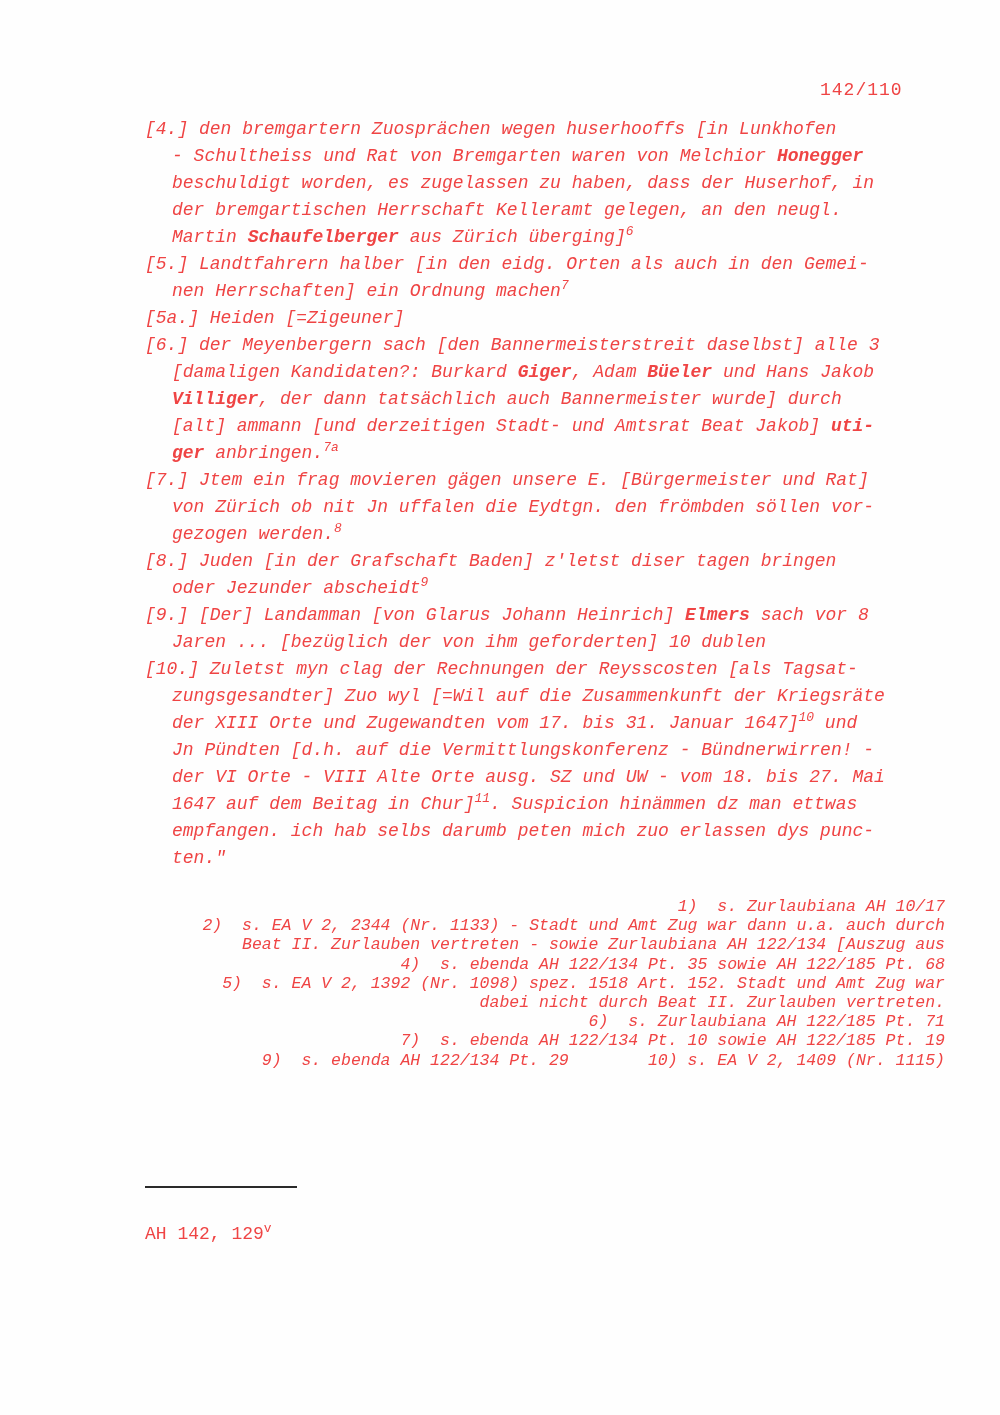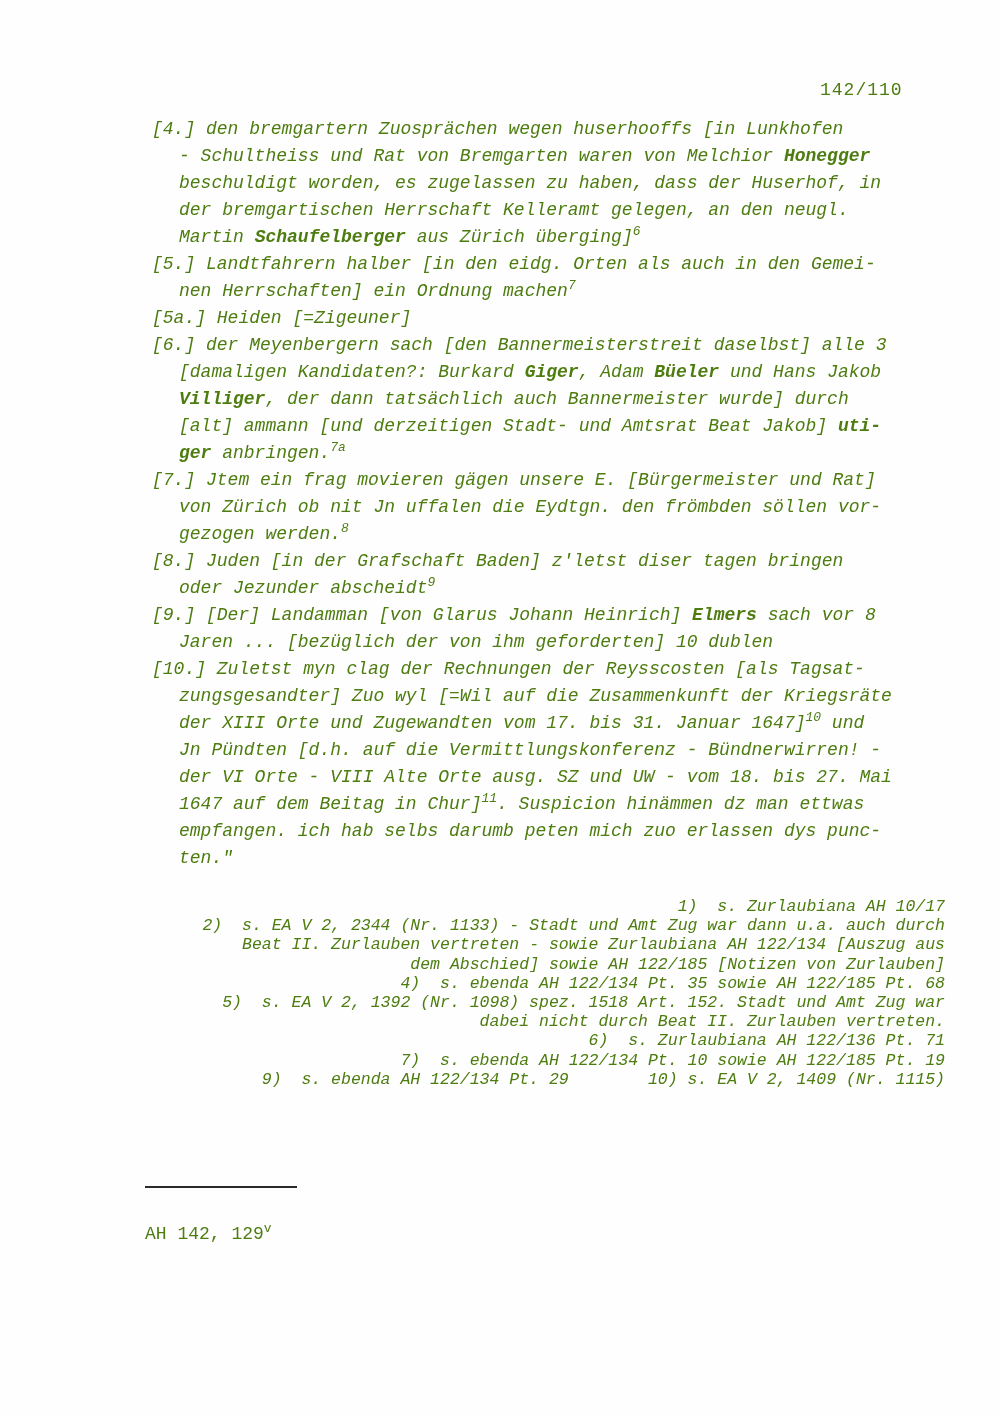--- a/index.html
+++ b/index.html
@@ -2,41 +2,40 @@
 <html><head>
 <meta charset="utf-8">
 <style>
   * { margin: 0; padding: 0; box-sizing: border-box; }
   html, body { background: #ffffff; }
   .page {
     position: relative;
     width: 1000px;
     height: 1415px;
     background: #fefefe;
-    color: #4d7c0f;
+    color: #ef4444;
     font-family: "Liberation Mono", "DejaVu Sans Mono", monospace;
     overflow: hidden;
   }
   .page-number {
     position: absolute;
     top: 80px;
     left: 820px;
     font-size: 18px;
     letter-spacing: 1px;
   }
   .doc-body {
     position: absolute;
     top: 116px;
     left: 145px;
     width: 800px;
     font-style: italic;
     font-size: 18px;
     line-height: 27px;
     white-space: pre;
-    margin-left: 7px;
   }
   .line { white-space: pre; }
   .line.cont { margin-left: 27px; }
   .bold { font-weight: bold; }
   sup {
     font-size: 0.72em;
     vertical-align: super;
     line-height: 0;
   }
   .footnotes {
@@ -67,23 +66,22 @@
 </head>
 <body>
 
 <div class="page">
   <div class="page-number">142/110</div>
   <div class="doc-body"><div><div class="line"><span>[4.] den bremgartern Zuosprächen wegen huserhooffs [in Lunkhofen</span></div><div class="line cont"><span>- Schultheiss und Rat von Bremgarten waren von Melchior </span><span class="bold">Honegger</span></div><div class="line cont"><span>beschuldigt worden, es zugelassen zu haben, dass der Huserhof, in</span></div><div class="line cont"><span>der bremgartischen Herrschaft Kelleramt gelegen, an den neugl.</span></div><div class="line cont"><span>Martin </span><span class="bold">Schaufelberger</span><span> aus Zürich überging]</span><sup>6</sup></div></div><div><div class="line"><span>[5.] Landtfahrern halber [in den eidg. Orten als auch in den Gemei-</span></div><div class="line cont"><span>nen Herrschaften] ein Ordnung machen</span><sup>7</sup></div></div><div><div class="line"><span>[5a.] Heiden [=Zigeuner]</span></div></div><div><div class="line"><span>[6.] der Meyenbergern sach [den Bannermeisterstreit daselbst] alle 3</span></div><div class="line cont"><span>[damaligen Kandidaten?: Burkard </span><span class="bold">Giger</span><span>, Adam </span><span class="bold">Büeler</span><span> und Hans Jakob</span></div><div class="line cont"><span class="bold">Villiger</span><span>, der dann tatsächlich auch Bannermeister wurde] durch</span></div><div class="line cont"><span>[alt] ammann [und derzeitigen Stadt- und Amtsrat Beat Jakob] </span><span class="bold">uti-</span></div><div class="line cont"><span class="bold">ger</span><span> anbringen.</span><sup>7a</sup></div></div><div><div class="line"><span>[7.] Jtem ein frag movieren gägen unsere E. [Bürgermeister und Rat]</span></div><div class="line cont"><span>von Zürich ob nit Jn uffalen die Eydtgn. den frömbden söllen vor-</span></div><div class="line cont"><span>gezogen werden.</span><sup>8</sup></div></div><div><div class="line"><span>[8.] Juden [in der Grafschaft Baden] z'letst diser tagen bringen</span></div><div class="line cont"><span>oder Jezunder abscheidt</span><sup>9</sup></div></div><div><div class="line"><span>[9.] [Der] Landamman [von Glarus Johann Heinrich] </span><span class="bold">Elmers</span><span> sach vor 8</span></div><div class="line cont"><span>Jaren ... [bezüglich der von ihm geforderten] 10 dublen</span></div></div><div><div class="line"><span>[10.] Zuletst myn clag der Rechnungen der Reysscosten [als Tagsat-</span></div><div class="line cont"><span>zungsgesandter] Zuo wyl [=Wil auf die Zusammenkunft der Kriegsräte</span></div><div class="line cont"><span>der XIII Orte und Zugewandten vom 17. bis 31. Januar 1647]</span><sup>10</sup><span> und</span></div><div class="line cont"><span>Jn Pündten [d.h. auf die Vermittlungskonferenz - Bündnerwirren! -</span></div><div class="line cont"><span>der VI Orte - VIII Alte Orte ausg. SZ und UW - vom 18. bis 27. Mai</span></div><div class="line cont"><span>1647 auf dem Beitag in Chur]</span><sup>11</sup><span>. Suspicion hinämmen dz man ettwas</span></div><div class="line cont"><span>empfangen. ich hab selbs darumb peten mich zuo erlassen dys punc-</span></div><div class="line cont"><span>ten."</span></div></div></div>
   <div class="footnotes">
       <div class="fn-line">1)  s. Zurlaubiana AH 10/17</div>
       <div class="fn-line">2)  s. EA V 2, 2344 (Nr. 1133) - Stadt und Amt Zug war dann u.a. auch durch</div>
       <div class="fn-line">    Beat II. Zurlauben vertreten - sowie Zurlaubiana AH 122/134 [Auszug aus</div>
-      <div class="fn-line">    dem Abschied] sowie AH 122/185 [Notizen von Zurlauben]</div>
       <div class="fn-line">4)  s. ebenda AH 122/134 Pt. 35 sowie AH 122/185 Pt. 68</div>
       <div class="fn-line">5)  s. EA V 2, 1392 (Nr. 1098) spez. 1518 Art. 152. Stadt und Amt Zug war</div>
       <div class="fn-line">    dabei nicht durch Beat II. Zurlauben vertreten.</div>
-      <div class="fn-line">6)  s. Zurlaubiana AH 122/136 Pt. 71</div>
+      <div class="fn-line">6)  s. Zurlaubiana AH 122/185 Pt. 71</div>
       <div class="fn-line">7)  s. ebenda AH 122/134 Pt. 10 sowie AH 122/185 Pt. 19</div>
       <div class="fn-line">9)  s. ebenda AH 122/134 Pt. 29        10) s. EA V 2, 1409 (Nr. 1115)</div>
     </div>
   <div class="rule"></div>
   <div class="source-ref"><span>AH 142, 129</span><sup>v</sup></div>
 </div>
 
 </body></html>

